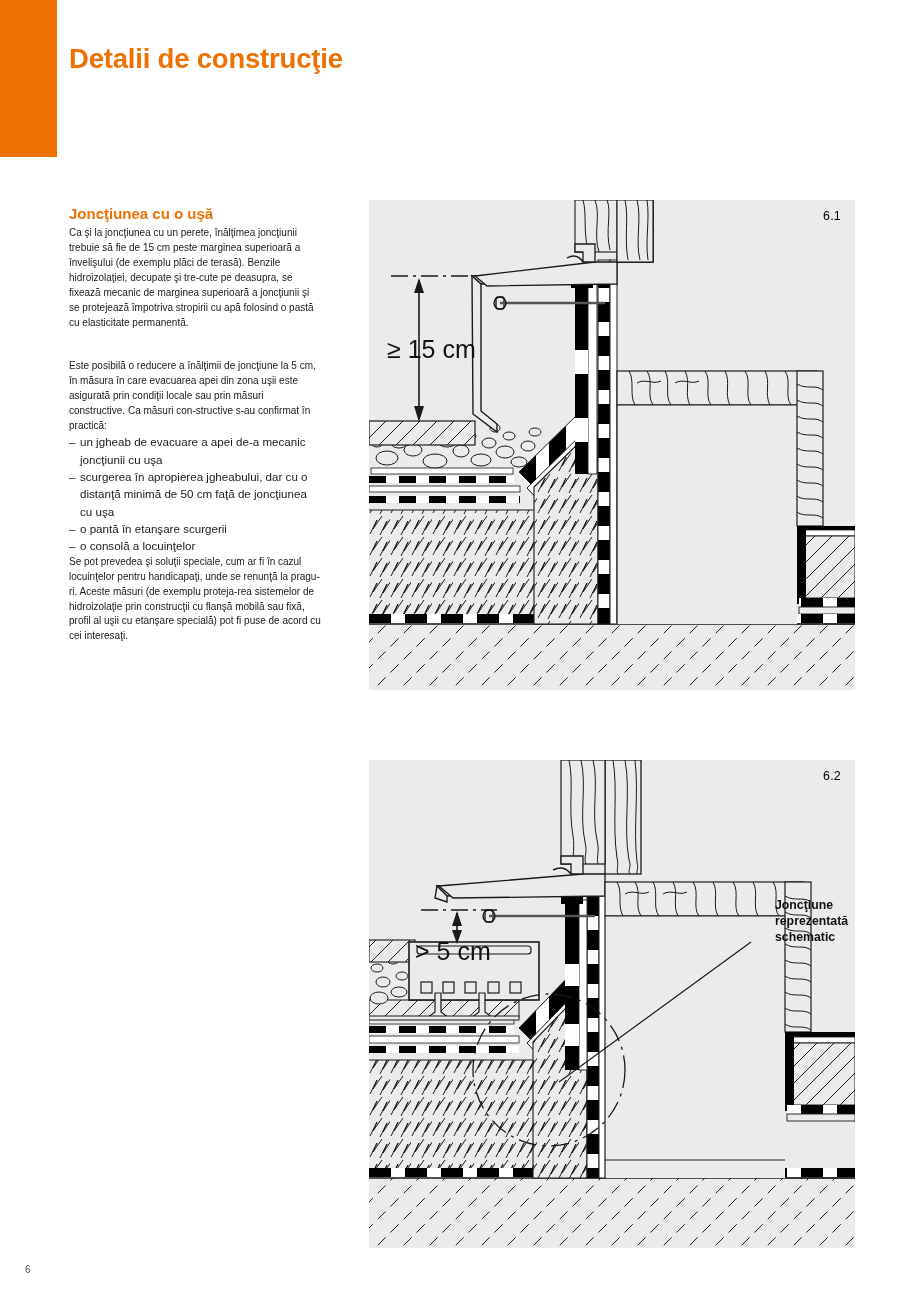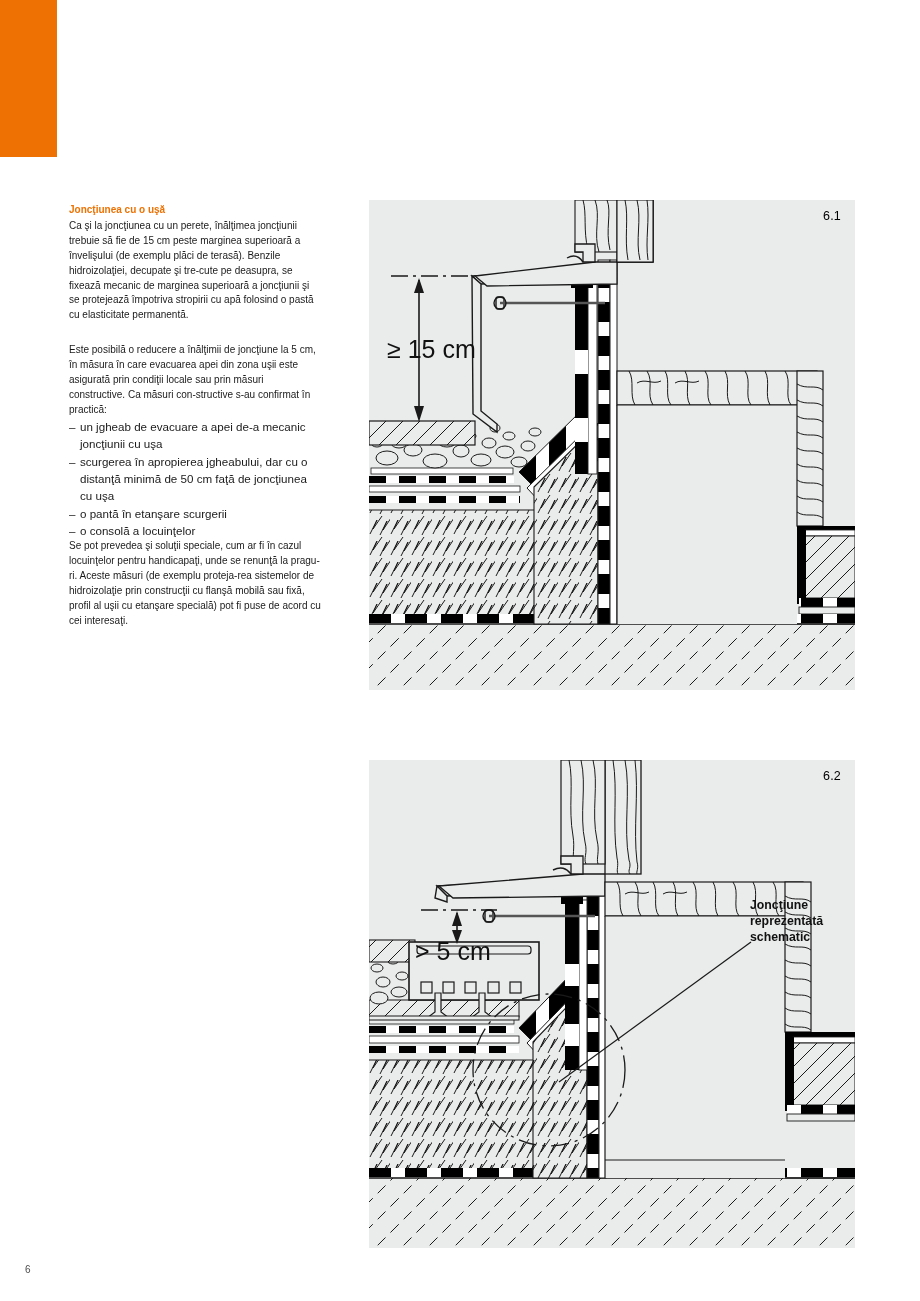--- a/index.html
+++ b/index.html
@@ -55,35 +55,35 @@
   }
 
   
   .text-col {
     position: absolute;
     left: 69px;
     top: 203px;
     width: 253px;
   }
   .sec-heading {
-    font-size: 10px;
+    font-size: 15px;
     font-weight: bold;
     color: #ee7203;
     line-height: 1.48;
     margin: 0 0 1px 0;
   }
   .para {
     font-size: 10px;
     color: #1a1a1a;
     line-height: 1.495;
     margin: 0;
     text-align: left;
   }
   .para + .para {
-    margin-top: 20px;
+    margin-top: 28px;
   }
   .bullet-list {
     list-style: none;
     margin: 0;
     padding: 0;
     font-size: 11.6px;
     color: #1a1a1a;
     line-height: 1.495;
   }
   .bullet-list li {
@@ -118,20 +118,21 @@
     letter-spacing: 0.2px;
   }
 
   .callout {
     position: absolute;
     font-size: 12.3px;
     font-weight: bold;
     color: #111111;
     line-height: 1.3;
     white-space: pre-line;
+    margin-left: 25px;
   }
   #callout-62 { left: 750px; top: 898px; }
 
   
   .page-number {
     position: absolute;
     left: 25px;
     top: 1264px;
     font-size: 10px;
     color: #4d4d4d;
@@ -144,20 +145,21 @@
   }
 </style>
 </head>
 <body>
 
 <div class="page">
 
   <div class="orange-bar"></div>
 
   <div class="header-block">
+    <h1 class="title-main">Detalii de construcţie</h1>
   </div>
 
   <div class="text-col">
     <p class="sec-heading">Joncţiunea cu o uşă</p>
     <p class="para">Ca şi la joncţiunea cu un perete, înălţimea joncţiunii trebuie să fie de 15 cm peste marginea superioară a învelişului (de exemplu plăci de terasă). Benzile hidroizolaţiei, decupate şi tre-cute pe deasupra, se fixează mecanic de marginea superioară a joncţiunii şi se protejează împotriva stropirii cu apă folosind o pastă cu elasticitate permanentă.</p>
     <p class="para">Este posibilă o reducere a înălţimii de joncţiune la 5 cm, în măsura în care evacuarea apei din zona uşii este asigurată prin condiţii locale sau prin măsuri constructive. Ca măsuri con-structive s-au confirmat în practică:</p>
     <ul class="bullet-list">
       <li><span class="dash">–</span><span>un jgheab de evacuare a apei de-a mecanic joncţiunii cu uşa</span></li>
       <li><span class="dash">–</span><span>scurgerea în apropierea jgheabului, dar cu o distanţă minimă de 50 cm faţă de joncţiunea cu uşa</span></li>
       <li><span class="dash">–</span><span>o pantă în etanşare scurgerii</span></li>

